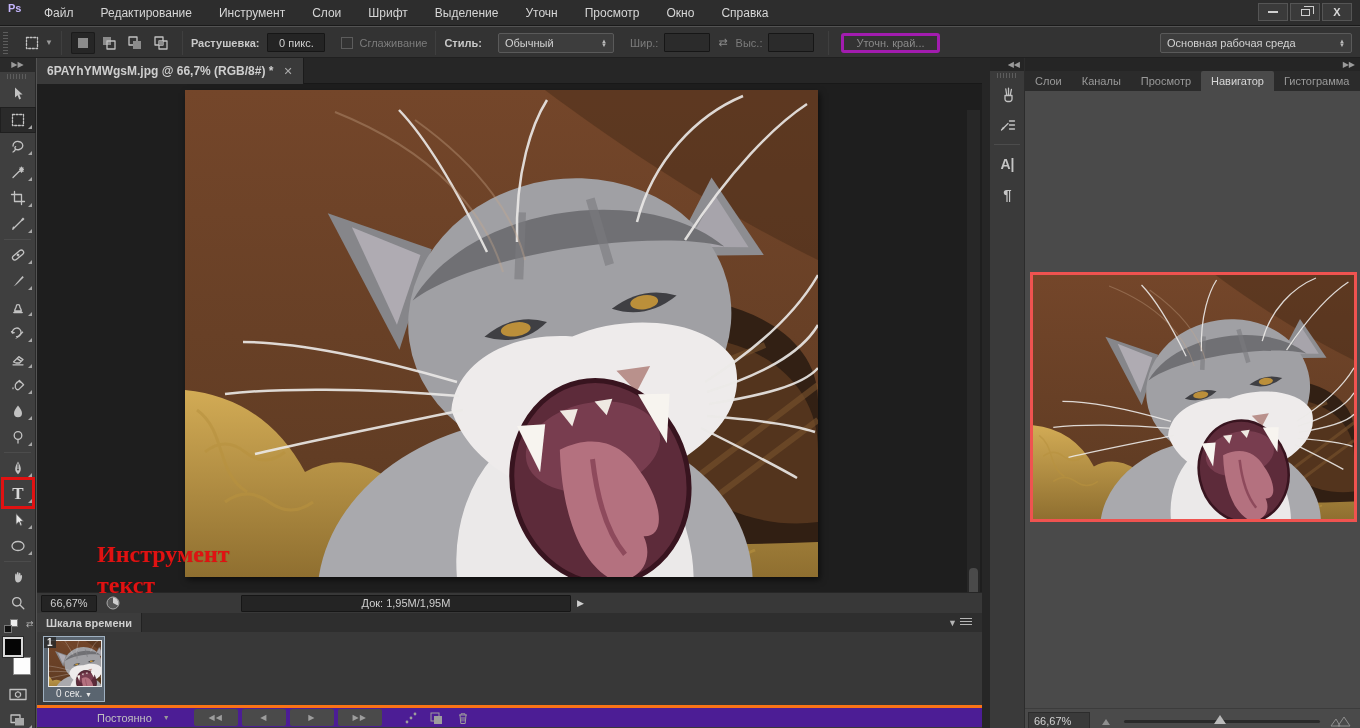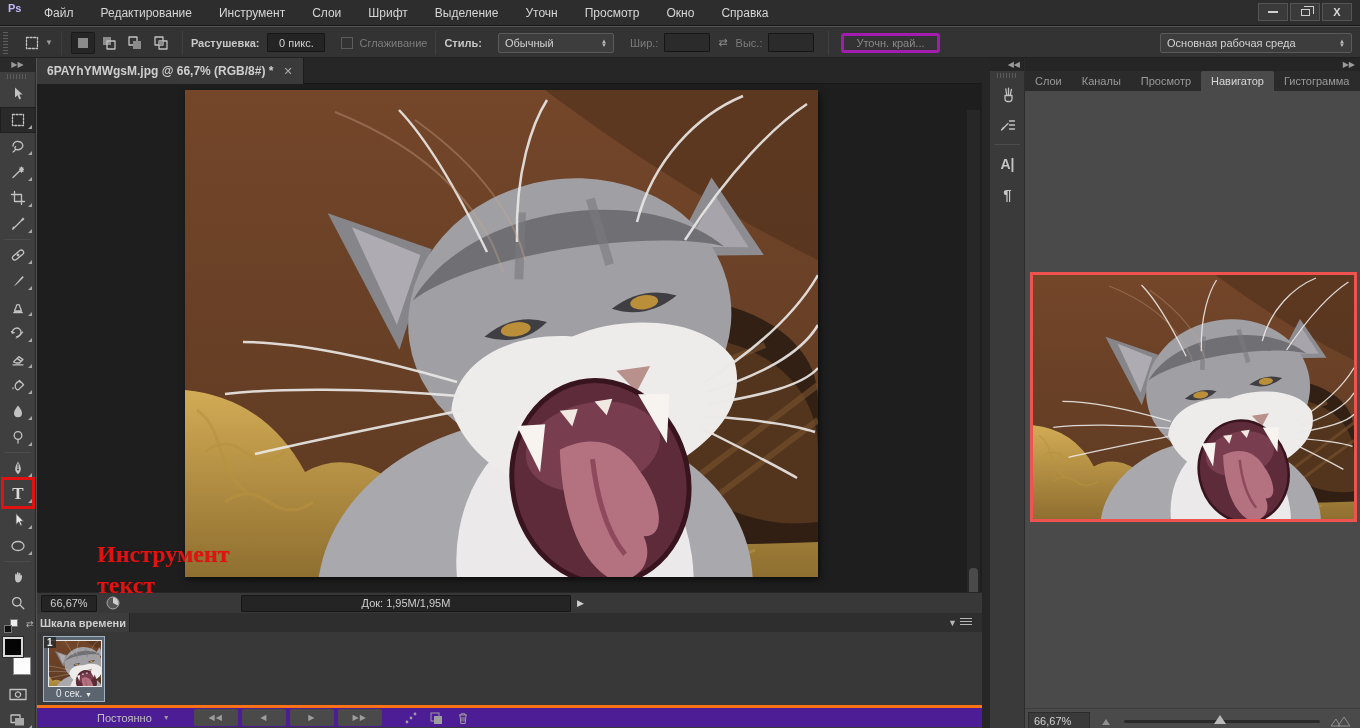--- a/index.html
+++ b/index.html
@@ -75,21 +75,21 @@
 
   #statusbar { left:0; top:534px; width:945px; height:21px; background:#383838; border-top:1px solid #262626;
                display:flex; align-items:center; font-size:11px; color:#c9c9c9; }
   #zoom-field { width:56px; height:17px; margin-left:4px; }
   #doc-size { width:330px; height:17px; margin-left:120px; justify-content:center; }
   .play-arrow { color:#cfcfcf; font-size:9px; margin-left:6px; }
 
   
   #timeline { left:0; top:555px; width:945px; height:115px; background:#383838; }
   #tl-tabrow { height:19px; background:#2e2e2e; display:flex; align-items:center; }
-  #tl-tab { background:#3c3c3c; height:19px; padding:0 3px; display:flex; align-items:center;
+  #tl-tab { background:#3c3c3c; height:19px; padding:0 9px; display:flex; align-items:center;
             color:#cfcfcf; font-size:11px; font-weight:bold; border-right:1px solid #222; }
   .panel-menu { margin-left:auto; margin-right:10px; color:#b5b5b5; font-size:9px; letter-spacing:1px; }
   .panel-menu .lines { display:inline-block; width:12px; height:8px; margin-left:2px;
        background:repeating-linear-gradient(180deg,#b5b5b5 0 1px,transparent 1px 3px); }
   #tl-content { height:73px; position:relative; }
   #frame-item { position:absolute; left:6px; top:4px; width:62px; height:66px; background:#5a6570; border:1px solid #9fb0c0; }
   #frame-thumb { position:absolute; left:4px; top:3px; width:54px; height:47px; border:1px solid #e8e8e8; background:#222; overflow:hidden; }
   #frame-num { position:absolute; left:0px; top:0px; background:rgba(40,40,40,.85); color:#eee; font-size:10px; font-weight:bold; padding:0 3px; z-index:2; }
   #frame-delay { position:absolute; left:0; bottom:2px; width:100%; text-align:center; color:#e8e8e8; font-size:10px; }
   #tl-controls { height:22px; background:#4c1d95; border-top:3px solid #f97316; display:flex; align-items:center; font-size:11px; color:#c0c0c0; }

